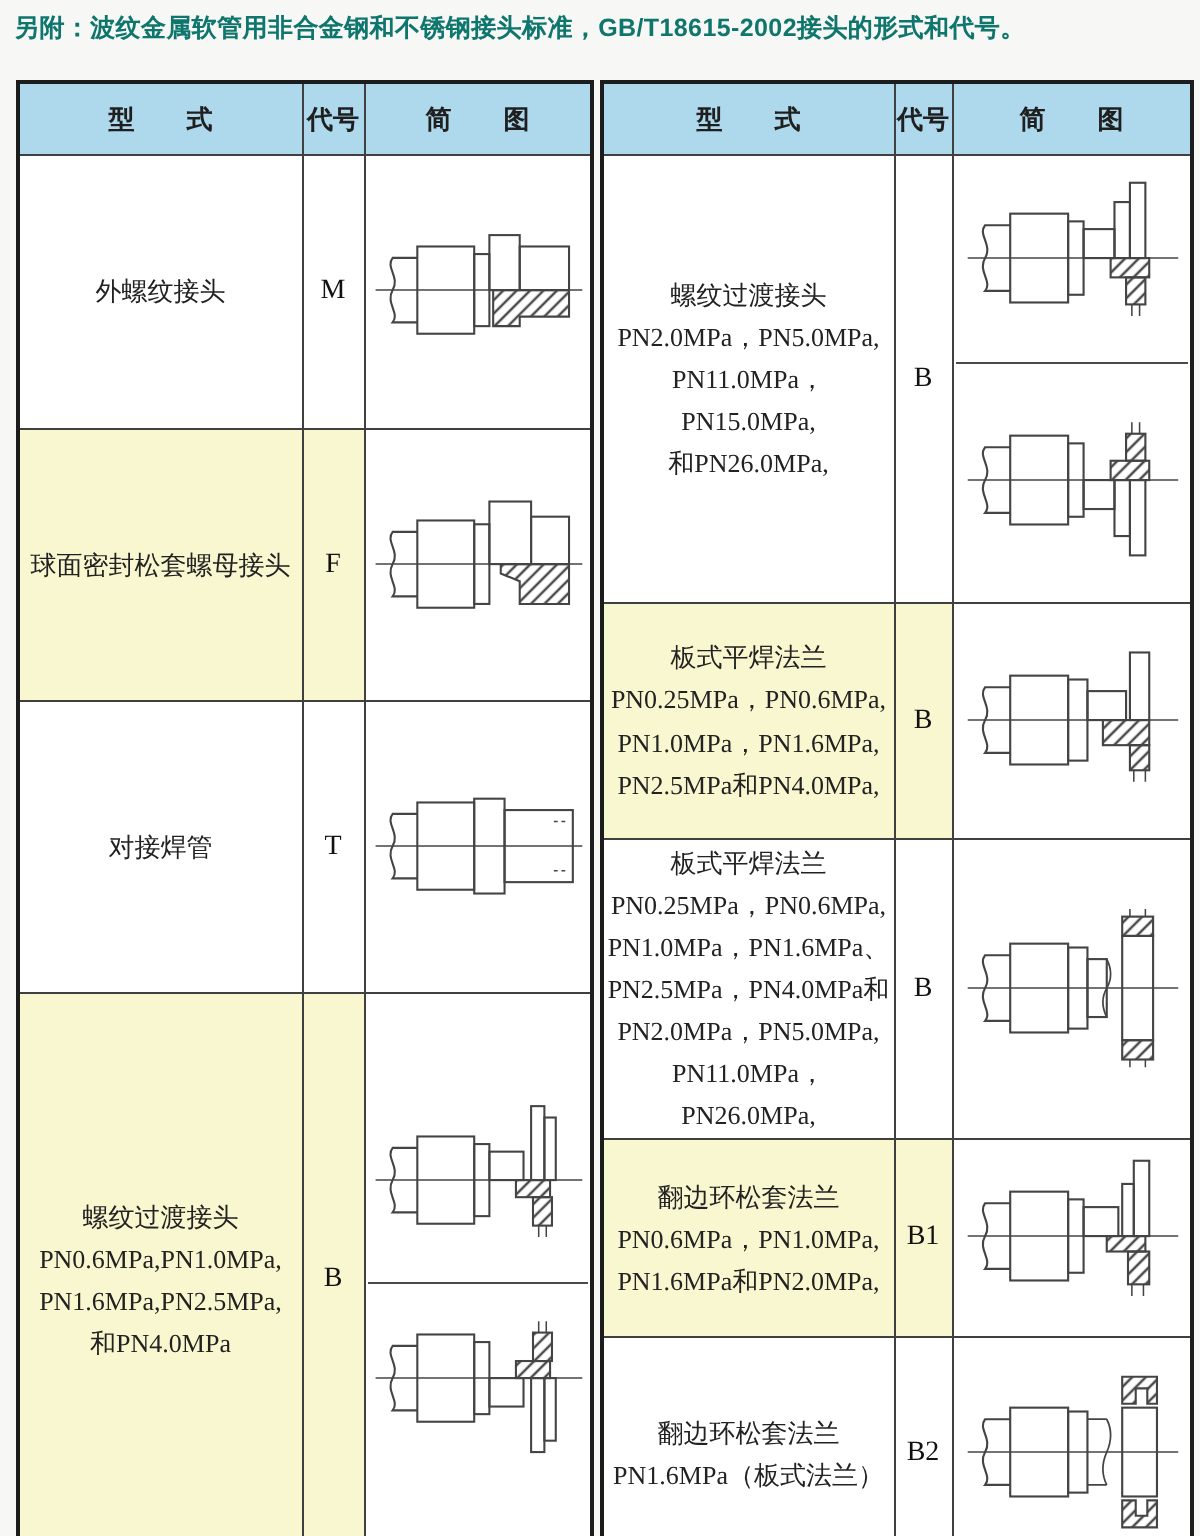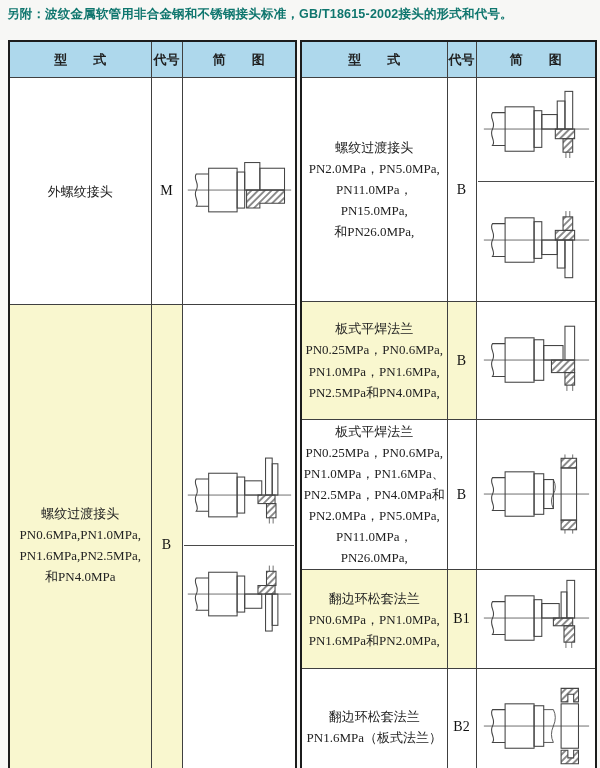--- a/index.html
+++ b/index.html
@@ -86,20 +86,45 @@
         <td class="diag">
           <svg class="dg" width="110" height="84" viewBox="0 0 116 88" fill="none" stroke="#444" stroke-width="1.1">
             <use href="#hose"></use>
             <rect x="56" y="24" width="8" height="38"></rect>
             <rect x="64" y="14" width="16" height="29"></rect>
             <rect x="80" y="20" width="26" height="23"></rect>
             <polygon points="66,43 106,43 106,57 80,57 80,62 66,62" fill="url(#hatch)"></polygon>
           </svg>
         </td>
       </tr>
+      <tr class="hl" style="height:95px">
+        <td class="type">球面密封松套螺母接头</td>
+        <td class="code">F</td>
+        <td class="diag">
+          <svg class="dg" width="110" height="84" viewBox="0 0 116 88" fill="none" stroke="#444" stroke-width="1.1">
+            <use href="#hose"></use>
+            <rect x="56" y="22" width="8" height="42"></rect>
+            <rect x="64" y="10" width="22" height="33"></rect>
+            <rect x="86" y="18" width="20" height="25"></rect>
+            <polygon points="70,43 106,43 106,64 80,64 80,52 70,48" fill="url(#hatch)"></polygon>
+          </svg>
+        </td>
+      </tr>
+      <tr style="height:101px">
+        <td class="type">对接焊管</td>
+        <td class="code">T</td>
+        <td class="diag">
+          <svg class="dg" width="110" height="84" viewBox="0 0 116 88" fill="none" stroke="#444" stroke-width="1.1">
+            <use href="#hose"></use>
+            <rect x="56" y="18" width="16" height="50"></rect>
+            <rect x="72" y="24" width="36" height="38"></rect>
+            <path d="M98 30 h8 M98 56 h8" stroke-dasharray="2 2" stroke-width="0.8"></path>
+          </svg>
+        </td>
+      </tr>
       <tr class="hl" style="height:198px">
         <td class="type">螺纹过渡接头
 PN0.6MPa,PN1.0MPa,
 PN1.6MPa,PN2.5MPa,
 和PN4.0MPa</td>
         <td class="code">B</td>
         <td class="diag split">
           <div class="sub" style="height:99px">
             <svg class="dg" width="110" height="88" viewBox="0 0 116 88" fill="none" stroke="#444" stroke-width="1.1">
               <use href="#hose"></use>

